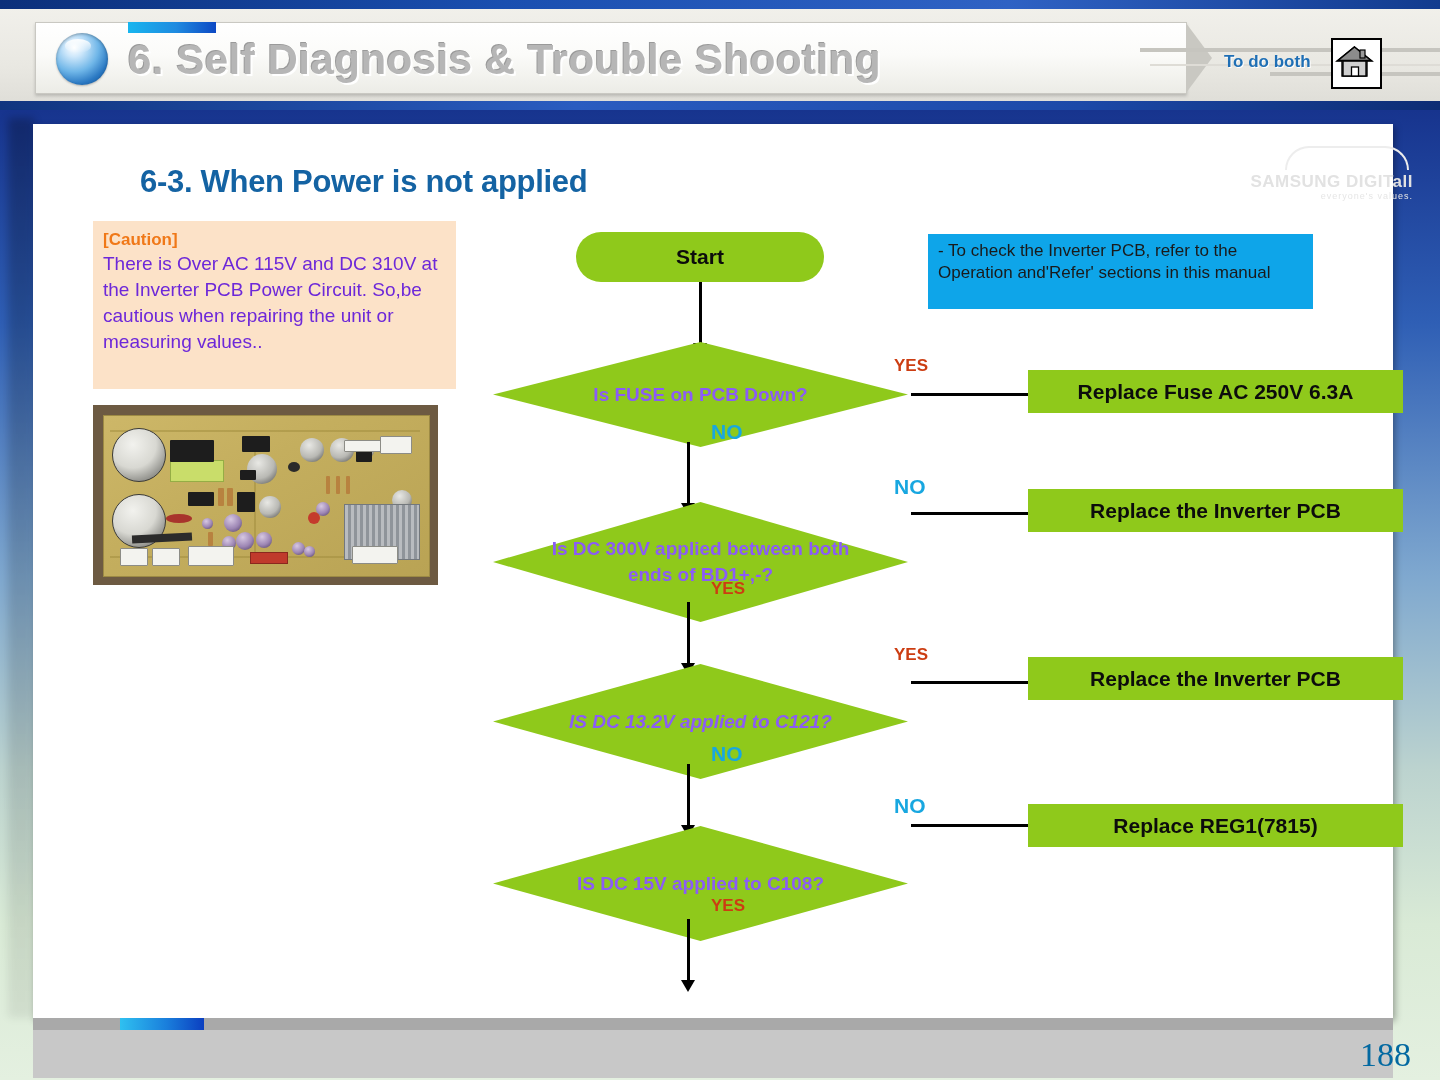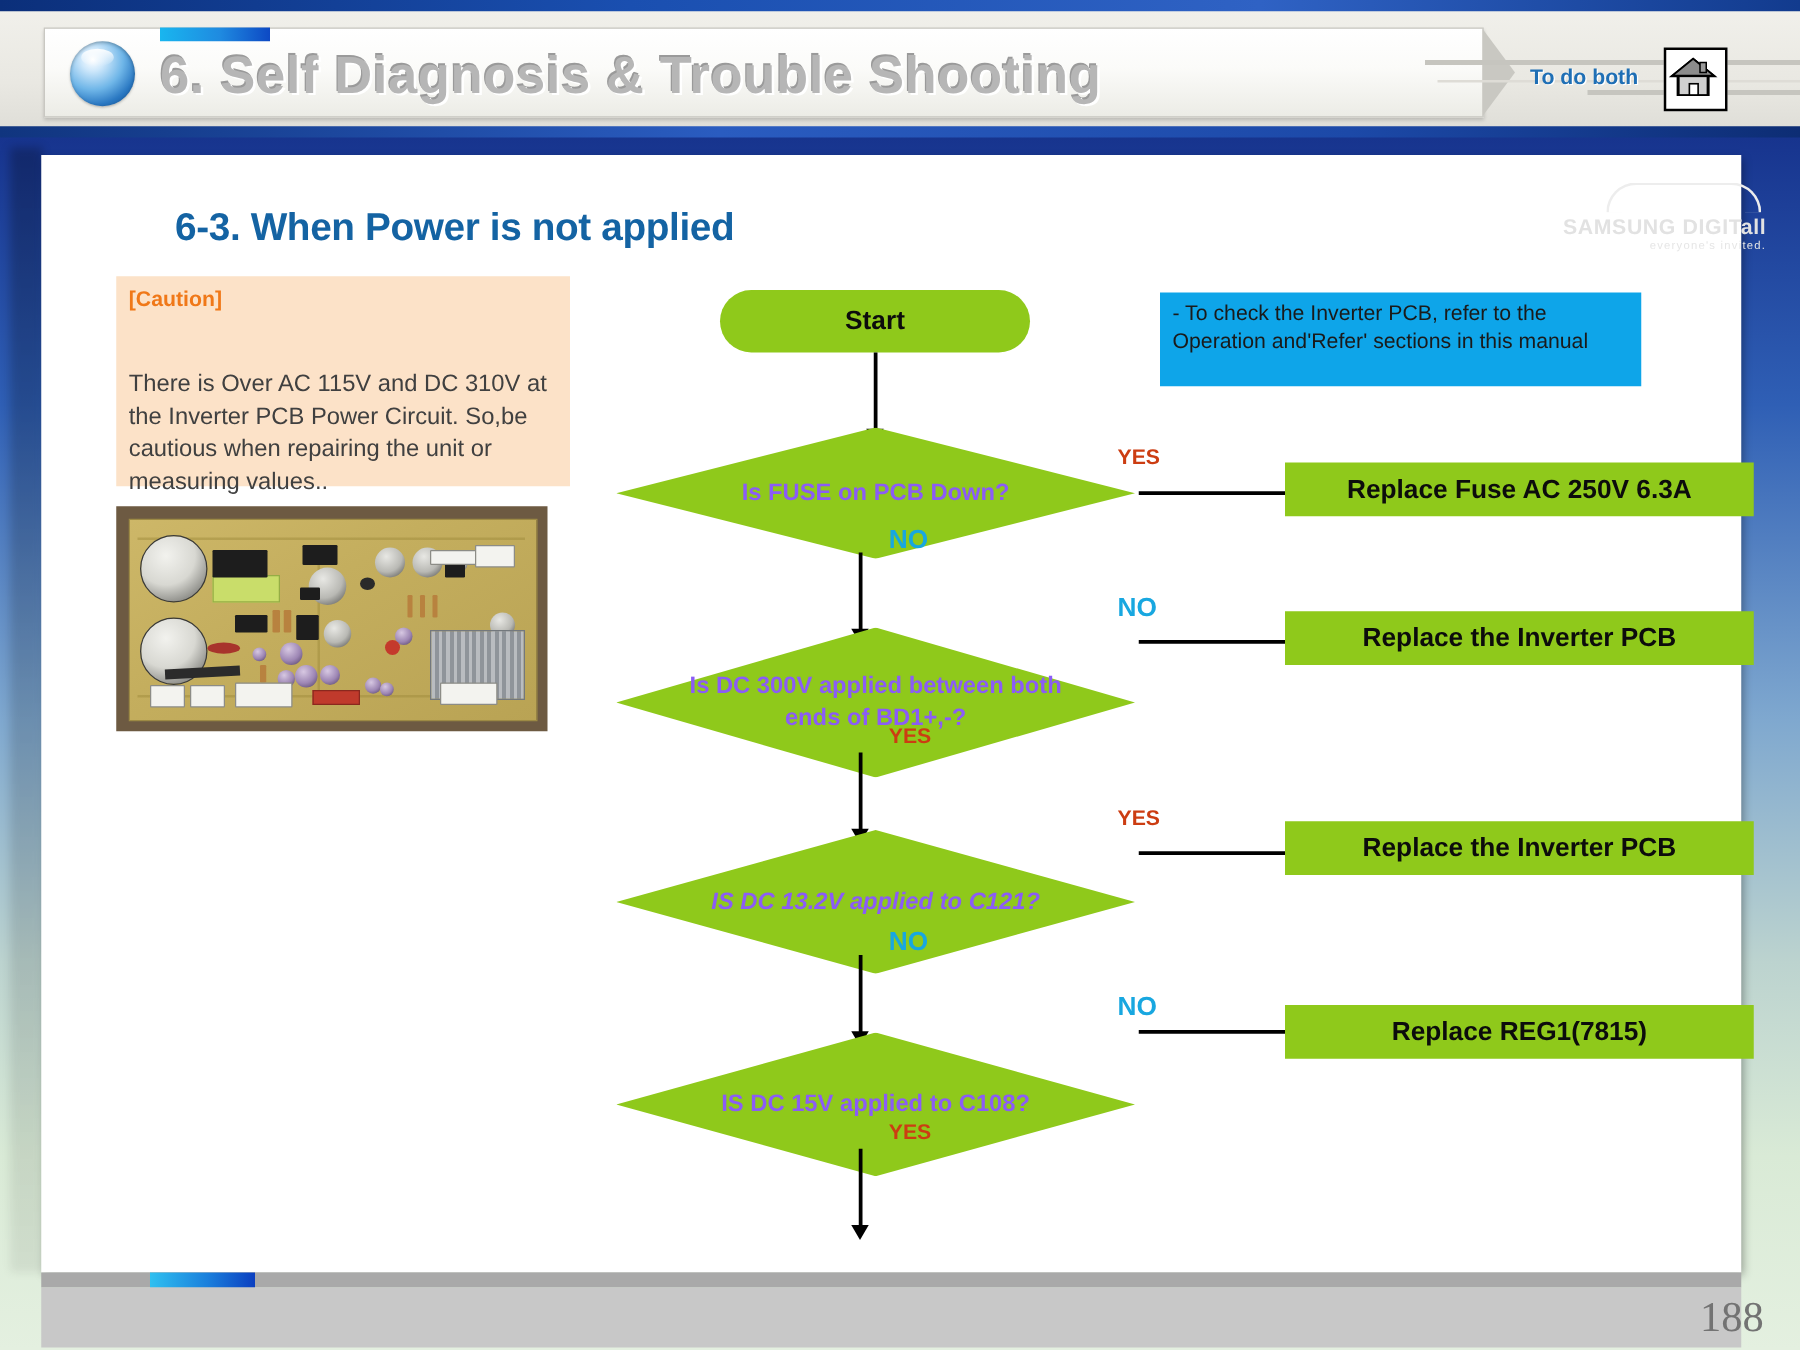--- a/index.html
+++ b/index.html
@@ -96,21 +96,21 @@
   #slide-bluechip{
     position:absolute;left:120px;top:1018px;width:84px;height:12px;
     background:linear-gradient(90deg,#2fc0f0 0%,#1a7fdc 55%,#0b3fc0 100%);
   }
   #slide-footer{
     position:absolute;left:33px;top:1030px;width:1360px;height:48px;
     background:#c8c8c8;
   }
   #page-number{
     position:absolute;left:1360px;top:1036px;
-    font-size:34px;color:#737373;font-family:"Liberation Serif",serif;
+    font-size:34px;color:#0369a1;font-family:"Liberation Serif",serif;
   }
 
   
   #slide-title{
     position:absolute;left:107px;top:40px;
     font-size:31px;font-weight:bold;color:#1463a3;
     letter-spacing:-.3px;white-space:nowrap;
   }
   #digitall{
     position:absolute;left:1215px;top:24px;width:165px;height:40px;
@@ -122,21 +122,21 @@
     content:"";position:absolute;right:4px;top:-2px;width:120px;height:22px;
     border:2px solid #ededed;border-bottom:none;border-radius:60px 60px 0 0;
   }
 
   
   #caution-box{
     position:absolute;left:60px;top:97px;width:363px;height:168px;
     background:#fce2c8;padding:8px 10px 0 10px;box-sizing:border-box;
   }
   #caution-label{font-size:17px;font-weight:bold;color:#f07818;line-height:22px;}
-  #caution-text{font-size:19px;color:#404040;line-height:26px;margin-top:44px;}
+  #caution-text{font-size:19px;color:#6d28d9;line-height:26px;}
 
   
   #pcb-photo{
     position:absolute;left:60px;top:281px;width:345px;height:180px;
     background:#6d5a42;overflow:hidden;
   }
   #pcb-board{
     position:absolute;left:10px;top:10px;width:325px;height:160px;
     background:linear-gradient(150deg,#cdb768 0%,#c4ae5e 40%,#b9a354 100%);
     border:1px solid #9d8a44;
@@ -220,21 +220,21 @@
 
 <div id="frame-outer"></div>
 <div id="frame-shadowL"></div>
 
 <div id="slide">
 
   <div id="slide-title">6-3. When Power is not applied</div>
 
   <div id="digitall">
     <span class="d1">SAMSUNG DIGITall</span>
-    <span class="d2">everyone's invited.</span>
+    <span class="d2">everyone's values.</span>
   </div>
 
   <div id="caution-box">
     <div id="caution-label">[Caution]</div>
     <div id="caution-text">There is Over AC 115V and DC 310V at the Inverter PCB Power Circuit. So,be cautious when repairing the unit or measuring values..</div>
   </div>
 
   <div id="pcb-photo">
     <div id="pcb-board">
       <div class="trace" style="left:6px;top:14px;width:310px;height:2px;"></div>

